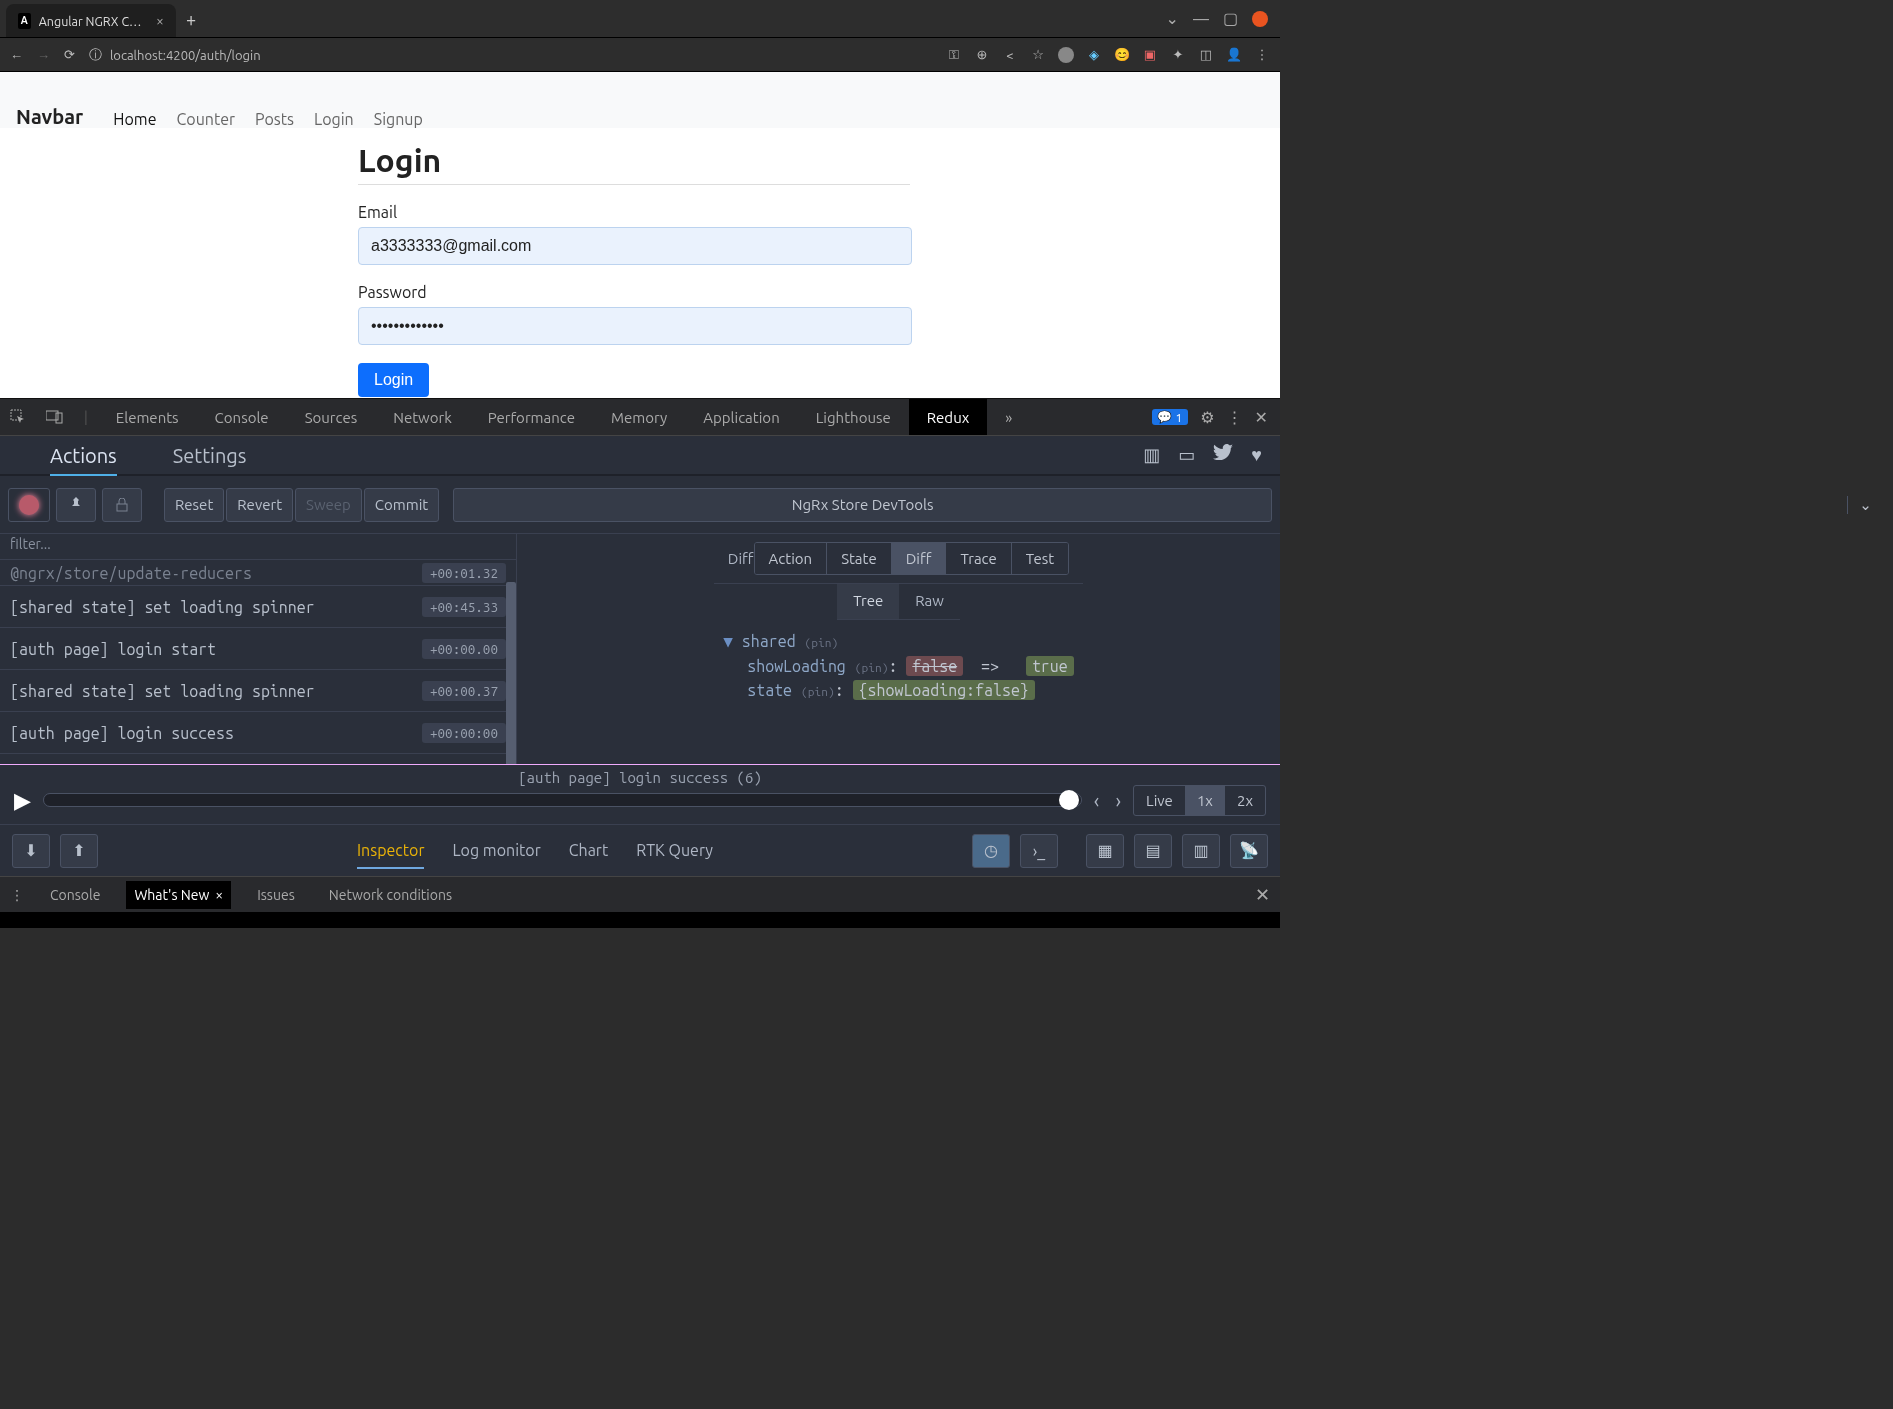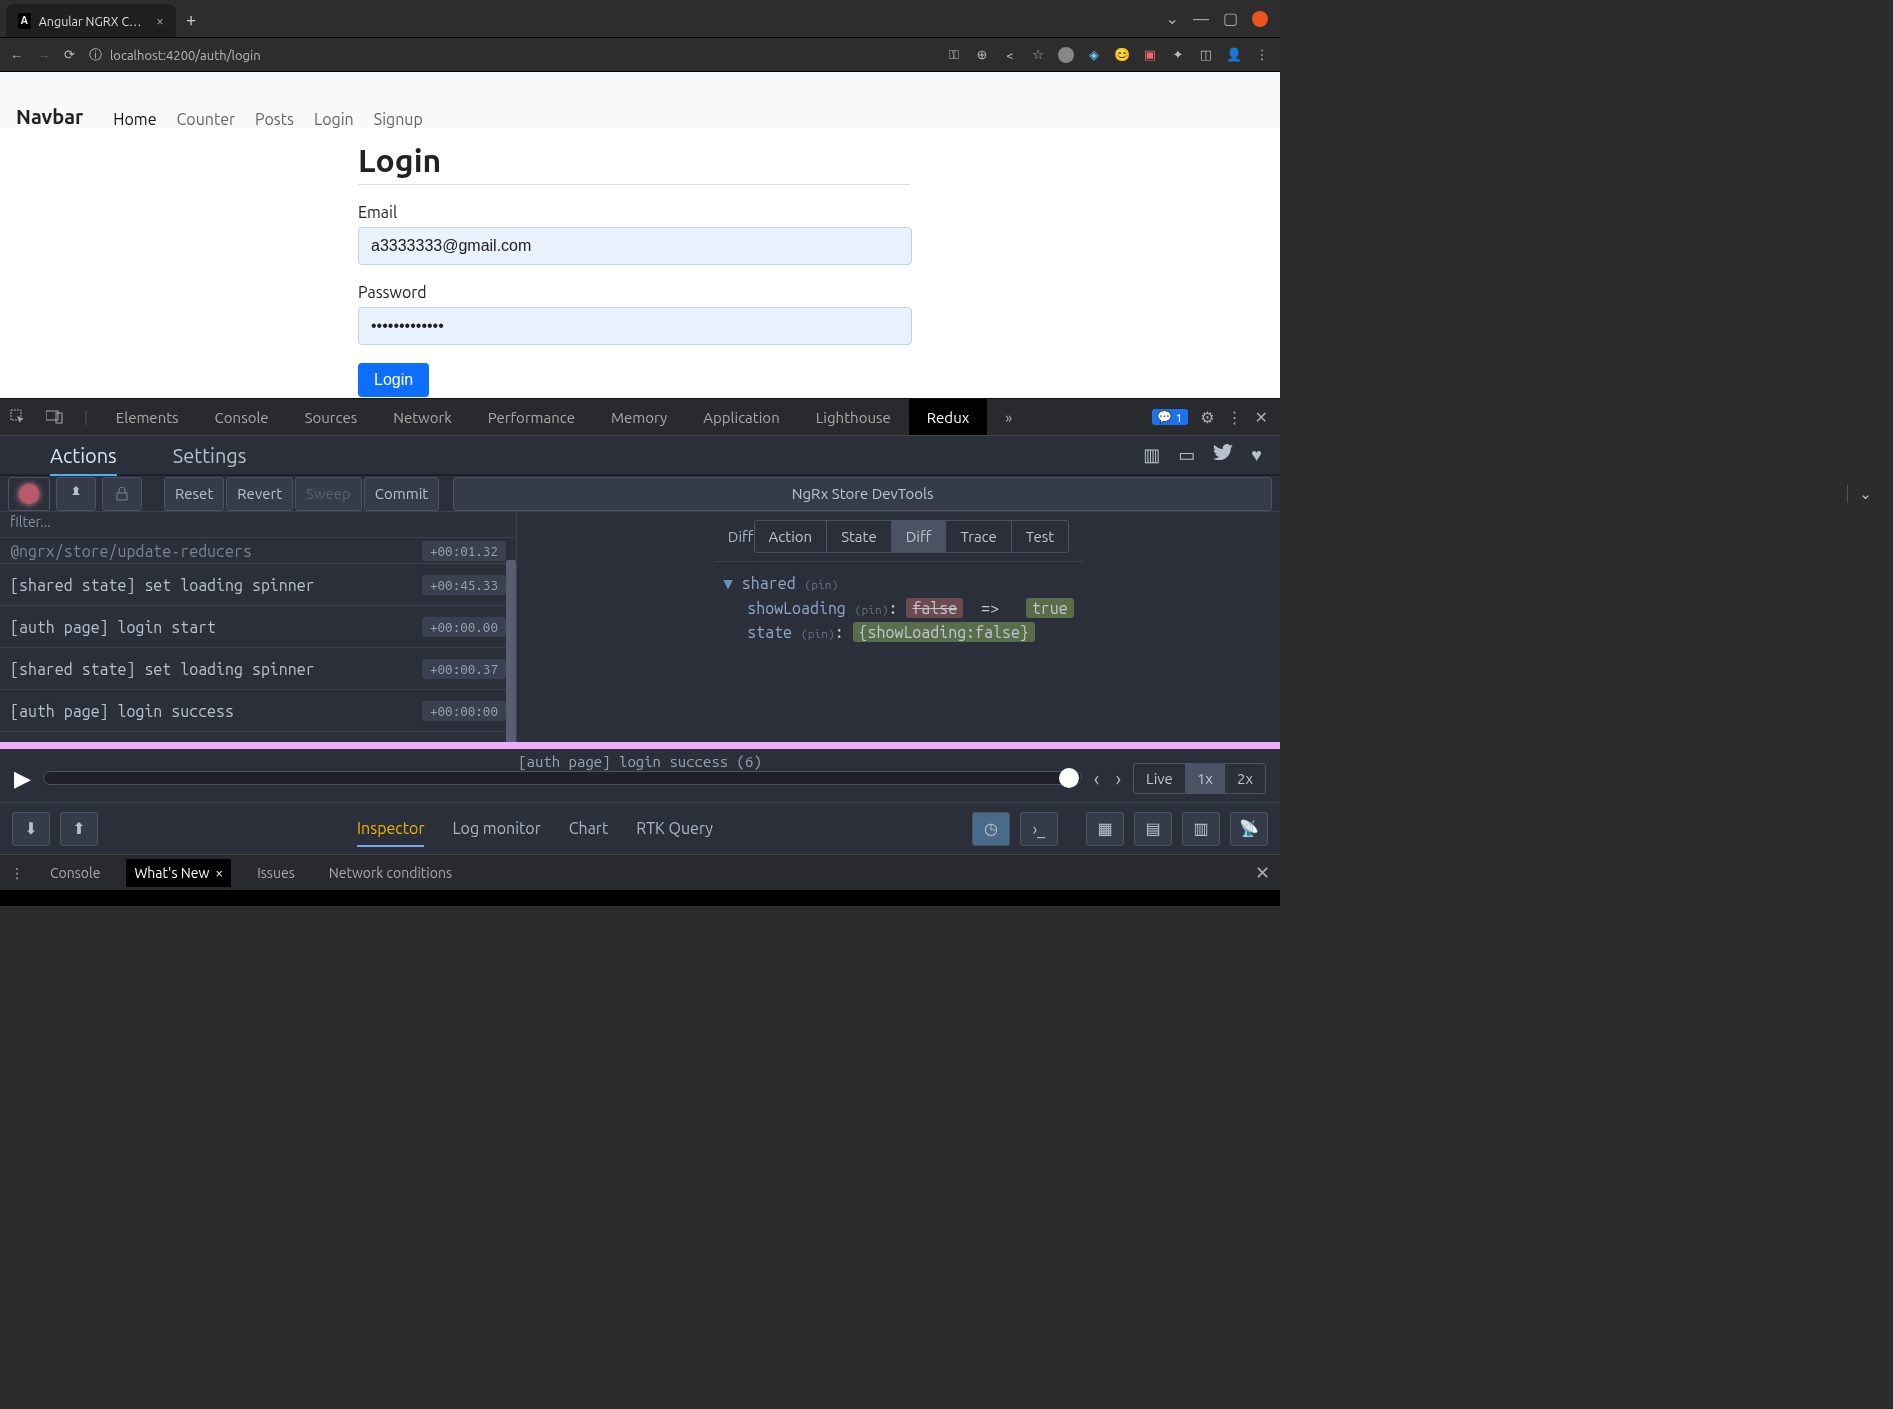--- a/index.html
+++ b/index.html
@@ -34,21 +34,21 @@
 .devtools .dt-tabsarea { display:flex; height:100%;}
 .devtools .dt-tab { padding:0 18px; display:flex; align-items:center; font-size:15px; color:#aaa; cursor:pointer;}
 .devtools .dt-tab.active { background:#000; color:#fff;}
 .devtools .dt-right { margin-left:auto; display:flex; align-items:center; gap:12px; padding-right:12px; color:#aaa;}
 .badge-msg { background:#1a73e8; color:#fff; padding:1px 6px; border-radius:3px; font-size:12px; display:flex; align-items:center; gap:3px;}
 
 .redux-top { height:40px; background:#2a2f3a; display:flex; align-items:center; padding:0 18px; gap:24px; border-bottom:2px solid #1e2129;}
 .redux-top .rt { font-size:20px; color:#b8c0cc;margin-left:32px;}
 .redux-top .rt.active { color:#dce4f2; border-bottom:2px solid #4fb0e8; padding-bottom:7px; margin-bottom:-9px;}
 .redux-top-right { margin-left:auto; display:flex; gap:18px; color:#b8c0cc; font-size:18px;}
-.redux-toolbar { height:36px; background:#2a2f3a; display:flex; align-items:center; padding:0 8px; gap:6px; border-bottom:1px solid #3a4050;}
+.redux-toolbar { height:58px; background:#2a2f3a; display:flex; align-items:center; padding:0 8px; gap:6px; border-bottom:1px solid #3a4050;}
 .tool-btn { height:34px; min-width:40px; background:#353b48; border:1px solid #4a5264; border-radius:3px; display:flex; align-items:center; justify-content:center; color:#b8c0cc; font-size:15px; padding:0 10px;}
 .tool-btn.record { background:#2a2f3a;}
 .tool-btn.record .dot{ width:20px; height:20px; background:#b85a6a; border-radius:50%; box-shadow:0 0 6px #f488a0;}
 .tool-btn.disabled { color:#5a6270;}
 .tool-group { display:flex; gap:2px;}
 .store-title { flex:1; height:34px; background:#353b48; border:1px solid #4a5264; border-radius:3px; display:flex; align-items:center; justify-content:center; font-size:15px; color:#c0c6d0; margin-left:8px;}
 .store-dd { width:36px; border-left:1px solid #4a5264; display:flex; align-items:center; justify-content:center;}
 .redux-body { display:flex; height:230px; background:#2a2f3a;}
 .actions-col { width:517px; display:flex; flex-direction:column; border-right:1px solid #3a4050;}
 .filter-row { height:26px; padding:2px 10px; font-size:14px; color:#8a92a0; border-bottom:1px solid #3a4050;}
@@ -72,21 +72,21 @@
 .diff-tree .key { color:#8fa8c8;}
 .diff-tree .pin { color:#6a7284; font-size:12px;}
 .diff-tree .old-val { background:#6d4a4f; color:#c0c6d0; padding:1px 6px; border-radius:3px; text-decoration:line-through;}
 .diff-tree .new-val { background:#5a6d4a; color:#c0c6d0; padding:1px 6px; border-radius:3px;}
 .diff-tree .obj-val { background:#5a6d4a; color:#c0c6d0; padding:1px 6px; border-radius:3px;}
 .diff-tree .colon { color:#c0c6d0;}
 .diff-tree .arrow { color:#c0c6d0;}
 .diff-tree .indent1 { padding-left:24px;}
 .diff-tree .row { margin-bottom:6px;}
 
-.playback { height:60px; background:#2a2f3a; border-top:7px solid #f0abfc; position:relative;}
+.playback { height:60px; background:#2a2f3a; border-top:1px solid #f0abfc; position:relative;}
 .pb-label { position:absolute; top:4px; left:0; right:0; text-align:center; font-family:'Ubuntu Mono',monospace; font-size:15px; color:#9aa2b0;}
 .pb-row { position:absolute; bottom:6px; left:0; right:0; height:36px; display:flex; align-items:center; gap:12px; padding:0 14px;}
 .play-btn { color:#fff; font-size:22px;}
 .slider { flex:1; height:14px; background:linear-gradient(#1e2129,#1e2129); border:1px solid #4a5264; border-radius:8px; position:relative;}
 .slider .knob { position:absolute; right:2px; top:-4px; width:20px; height:20px; background:#fff; border-radius:50%;}
 .pb-arrows { display:flex; gap:16px; color:#aeb6c4; font-size:20px;}
 .speed-box { display:flex; border:1px solid #4a5264; border-radius:3px; overflow:hidden;}
 .speed { padding:6px 12px; font-size:15px; color:#c0c6d0;}
 .speed.active { background:#4a5264;}
 
@@ -276,20 +276,24 @@
     <div class="diff-header">
       <span class="diff-title">Diff</span>
       <div class="view-tabs">
         <span class="view-tab">Action</span>
         <span class="view-tab">State</span>
         <span class="view-tab active">Diff</span>
         <span class="view-tab">Trace</span>
         <span class="view-tab">Test</span>
       </div>
     </div>
+    <div class="tree-raw">
+      <span class="tr-tab active">Tree</span>
+      <span class="tr-tab">Raw</span>
+    </div>
     <div class="diff-tree">
       <div class="row"><span class="arr">▼ </span><span class="key">shared</span> <span class="pin">(pin)</span></div>
       <div class="row indent1">
         <span class="key">showLoading</span> <span class="pin">(pin)</span><span class="colon">: </span>
         <span class="old-val">false</span>
         <span class="arrow"> &nbsp;=&gt; &nbsp;</span>
         <span class="new-val">true</span>
       </div>
       <div class="row indent1">
         <span class="key">state</span> <span class="pin">(pin)</span><span class="colon">: </span>

